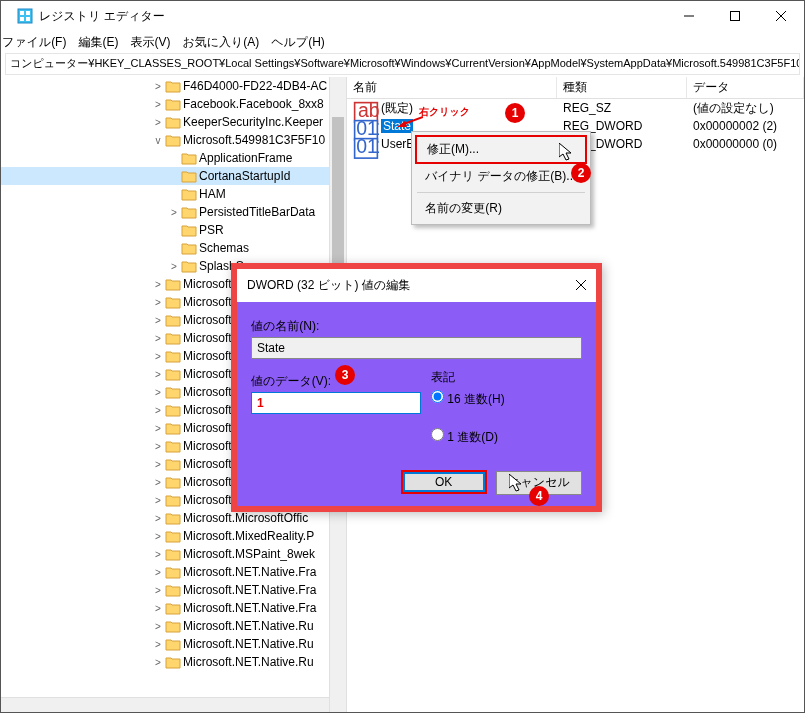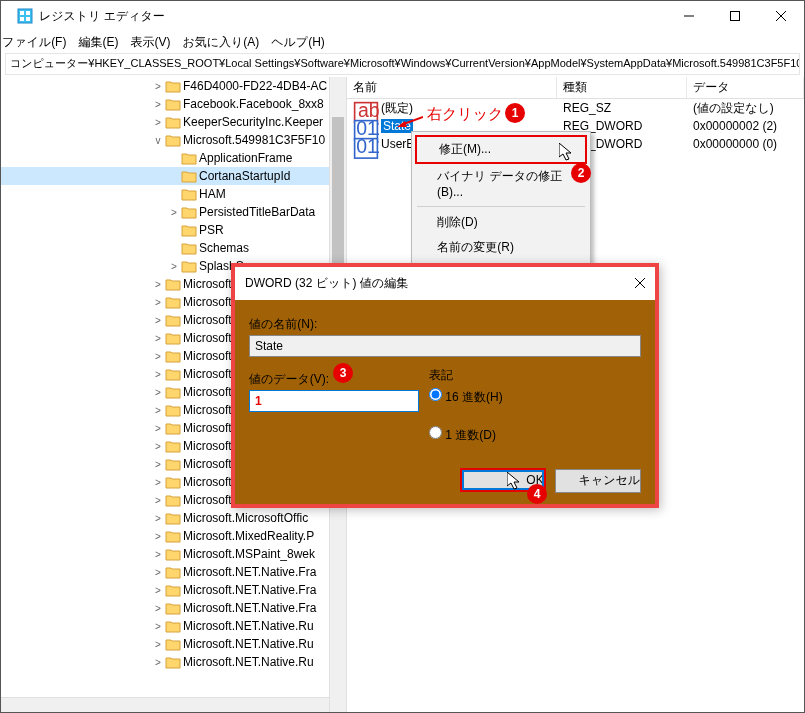--- a/index.html
+++ b/index.html
@@ -27,39 +27,39 @@
 
 .listpane { flex: 1; position: relative; }
 .lhead { display: flex; border-bottom: 1px solid #e0e0e0; height: 22px; align-items: center; }
 .lhead > div { padding: 0 6px; border-right: 1px solid #e8e8e8; height: 100%; display: flex; align-items: center; }
 .lrow { display: flex; height: 18px; align-items: center; }
 .lrow > div { padding: 0 6px; white-space: nowrap; }
 .c1 { width: 210px; } .c2 { width: 130px; } .c3 { flex: 1; }
 .vico { width: 26px; height: 14px; display: inline-block; vertical-align: middle; margin-right: 2px; }
 .selval { background: #0078d7; color: #fff; padding: 0 2px; }
 
-.annot { position: absolute; color: #e60000; font-weight: normal; font-size: 15px; margin-left: 8px; }
+.annot { position: absolute; color: #e60000; font-weight: bold; font-size: 10px; }
 .badge { width: 20px; height: 20px; border-radius: 50%; background: #e60000; color: #fff; display: inline-flex; align-items: center; justify-content: center; font-size: 12px; font-weight: bold; position: absolute; }
 
 .ctxmenu { position: absolute; background: #f2f2f2; border: 1px solid #bcbcbc; box-shadow: 3px 3px 4px rgba(0,0,0,.25); width: 180px; padding: 3px; }
-.ctxmenu .mi { padding: 4px 22px; }
+.ctxmenu .mi { padding: 4px 10px; }
 .ctxmenu .sep { height: 1px; background: #d0d0d0; margin: 3px 2px; }
 .ctxmenu .hl { border: 2px solid #e60000; }
 
-.dialog { position: absolute; background: #a16207; border: 4px solid #ef4444; box-shadow: 2px 2px 10px rgba(0,0,0,.25); width: 428px; }
+.dialog { position: absolute; background: #8b5cf6; border: 6px solid #ef4444; box-shadow: 2px 2px 10px rgba(0,0,0,.25); width: 371px; }
 .dialog .dtitle { background: #fff; padding: 8px 10px; display: flex; justify-content: space-between; align-items: center; }
 .dialog .dbody { padding: 12px 14px 11px; }
 .dialog label { display: block; margin: 4px 0 2px; }
 .dialog input.txt { width: 100%; border: 1px solid #888; padding: 3px 5px; background: #fff; }
 .dialog input.txt.ro { background: #f0f0f0; }
 .dialog .row2 { display: flex; margin-top: 10px; gap: 10px; }
 .dialog .row2 .left { width: 170px; }
 .dialog .fs { border: none; }
 .dialog .btns { text-align: right; margin-top: 22px; }
-.dialog button { width: 86px; height: 24px; border: 1px solid #888; background: #e1e1e1; margin-left: 6px; text-align: right; }
+.dialog button { width: 86px; height: 24px; border: 1px solid #888; background: #e1e1e1; margin-left: 6px; }
 .dialog button.def { border: 2px solid #e60000; outline: 2px solid #0078d7; outline-offset: -4px; }
 
 .cursor { position: absolute; width: 16px; height: 20px; pointer-events: none; }
 
 .scrollbar-v { position: absolute; right: 0; top: 0; width: 17px; height: 100%; background: #f0f0f0; border-left: 1px solid #e0e0e0; }
 .scrollbar-v .thumb { position: absolute; left: 2px; right: 2px; top: 40px; height: 260px; background: #c2c2c2; }
 .scrollbar-h { position: absolute; left: 0; bottom: 0; right: 17px; height: 17px; background: #f0f0f0; border-top: 1px solid #e0e0e0; }
 </style>
 </head>
 <body>
@@ -380,21 +380,20 @@
     <svg style="position:absolute;left:50px;top:38px" width="26" height="12">
         <line x1="26" y1="2" x2="4" y2="10" stroke="#e60000" stroke-width="2"></line>
         <polygon points="0,12 8,6 10,12" fill="#e60000"></polygon>
       </svg>
     <span class="badge" style="left:158px;top:26px">1</span>
 
     <div class="ctxmenu" style="left:64px;top:54px">
       <div class="mi hl">修正(M)...</div>
       <div class="mi">バイナリ データの修正(B)...</div>
       <div class="sep"></div>
-      <div class="mi">削除(D)</div>
       <div class="mi">名前の変更(R)</div>
     </div>
     <span class="badge" style="left:224px;top:86px">2</span>
     <svg class="cursor" style="left:212px;top:66px" viewBox="0 0 16 20">
         <polygon points="0,0 0,14 4,11 7,17 10,16 7,10 12,10" fill="#fff" stroke="#000"></polygon>
       </svg>
   </div>
 </div>
 
 <div class="dialog" style="left:230px;top:262px">

